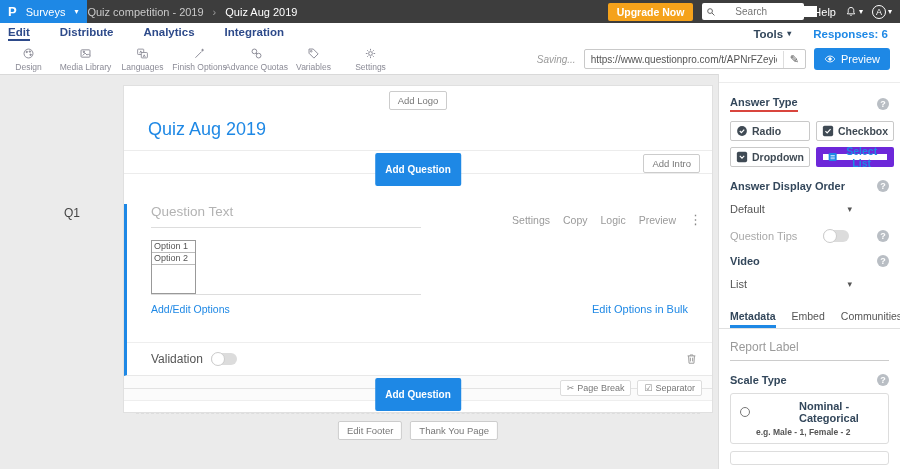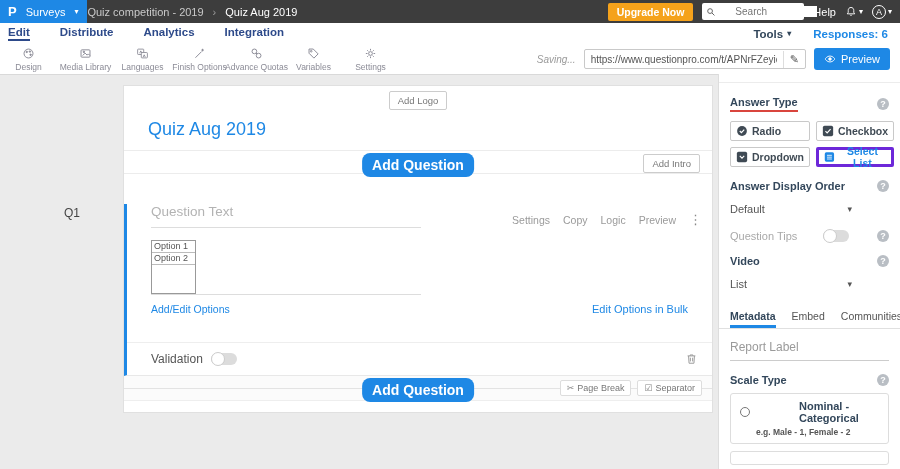--- a/index.html
+++ b/index.html
@@ -65,22 +65,22 @@
   .main { position:absolute; top:75px; left:0; width:718px; height:394px; }
   .q1-label { position:absolute; left:64px; top:131px; font-size:12px; color:#444; }
   .canvas { position:absolute; left:123px; top:10px; width:590px; height:328px;
     background:#fff; border:1px solid #e0e0e0; }
   .add-logo-row { text-align:center; padding-top:4px; }
   .btn-ghost { background:#fff; border:1px solid #ccc; border-radius:2px; color:#777;
     font-size:9.5px; padding:3px 8px; cursor:pointer; font-family:"Liberation Sans", sans-serif; }
   .survey-title { color:#1e88e5; font-size:18px; font-weight:normal;
     margin:9px 0 10px 24px; cursor:text; }
   .intro-row { position:relative; height:24px; border-top:1px solid #ececec; border-bottom:1px solid #ececec; }
-  .btn-primary { background:#1e88e5; color:#fff; border:none; border-radius:8px;
-    font-size:14px; font-weight:bold; padding:4px 10px; cursor:pointer;
+  .btn-primary { background:#1e88e5; color:#fff; border:none; border-radius:2px;
+    font-size:10px; font-weight:bold; padding:11px 10px; cursor:pointer;
     font-family:"Liberation Sans", sans-serif; }
   .intro-row .btn-primary { position:absolute; left:50%; transform:translateX(-50%); top:2px; }
   .add-intro-btn { position:absolute; right:12px; top:3px; }
 
   .question-card { position:relative; border-left:3px solid #1e88e5; height:172px;
     border-bottom:1px solid #e8e8e8; }
   .q-menu { position:absolute; top:8px; right:10px; display:flex; gap:13px;
     align-items:center; color:#9a9a9a; font-size:10.5px; }
   .q-menu span { cursor:pointer; }
   .ellipsis-v { font-size:13px; color:#888; }
@@ -126,21 +126,21 @@
   .field-row { display:flex; justify-content:space-between; align-items:center; margin-top:13px; }
   .field-label { font-size:11px; font-weight:bold; color:#33475b; }
   .red-underline { border-bottom:2px solid #d9453d; padding-bottom:2px; }
   .qmark { width:12px; height:12px; border-radius:50%; background:#b9bec4; color:#fff;
     font-size:9px; font-weight:bold; display:flex; align-items:center; justify-content:center;
     cursor:pointer; flex:0 0 auto; }
   .at-grid { display:grid; grid-template-columns:1fr 1fr; gap:6px; margin-top:9px; }
   .at-btn { border:1px solid #c9c9c9; border-radius:2px; background:#fff; height:20px;
     display:flex; align-items:center; gap:4px; padding:0 5px; font-size:10.5px;
     font-weight:bold; color:#3f4a54; cursor:pointer; font-family:"Liberation Sans", sans-serif; }
-  .at-btn.selected { border:3px solid #6d28d9; color:#1e88e5; }
+  .at-btn.selected { border:7px solid #6d28d9; color:#1e88e5; }
   .select-row { display:flex; align-items:center; justify-content:space-between; width:122px;
     margin-top:11px; font-size:11px; color:#555; cursor:pointer; }
   .select-row .caret { font-size:9px; color:#555; }
   .tips-row { display:flex; align-items:center; margin-top:15px; }
   .tips-lbl { font-size:11px; color:#a9a9a9; }
   .tips-row .toggle { margin-left:26px; }
   .tips-row .qmark { margin-left:auto; }
   .tabs { display:flex; gap:16px; border-bottom:1px solid #e0e0e0; margin:13px -11px 0; padding:0 11px; }
   .tab { font-size:10.5px; color:#555; padding:7px 0 6px; cursor:pointer; }
   .tab.active { color:#33475b; font-weight:bold; box-shadow: inset 0 -3px 0 0 #1e88e5; text-align: right; }
@@ -352,20 +352,27 @@
           <span class="bicon">✂</span>
           <span>Page Break</span>
         </button>
         <button class="btn-small">
           <span class="bicon">☑</span>
           <span>Separator</span>
         </button>
       </div>
     </div>
 
+    <div class="footer-area">
+      <div class="dashed-line"></div>
+      <div class="footer-btns">
+        <button class="btn-ghost">Edit Footer</button>
+        <button class="btn-ghost">Thank You Page</button>
+      </div>
+    </div>
   </div>
 </div>
 
 <aside class="panel">
   <hr class="pdivider">
 
   <div class="field-row">
     <span class="field-label red-underline">Answer Type</span>
     <span class="qmark">?</span>
   </div>

